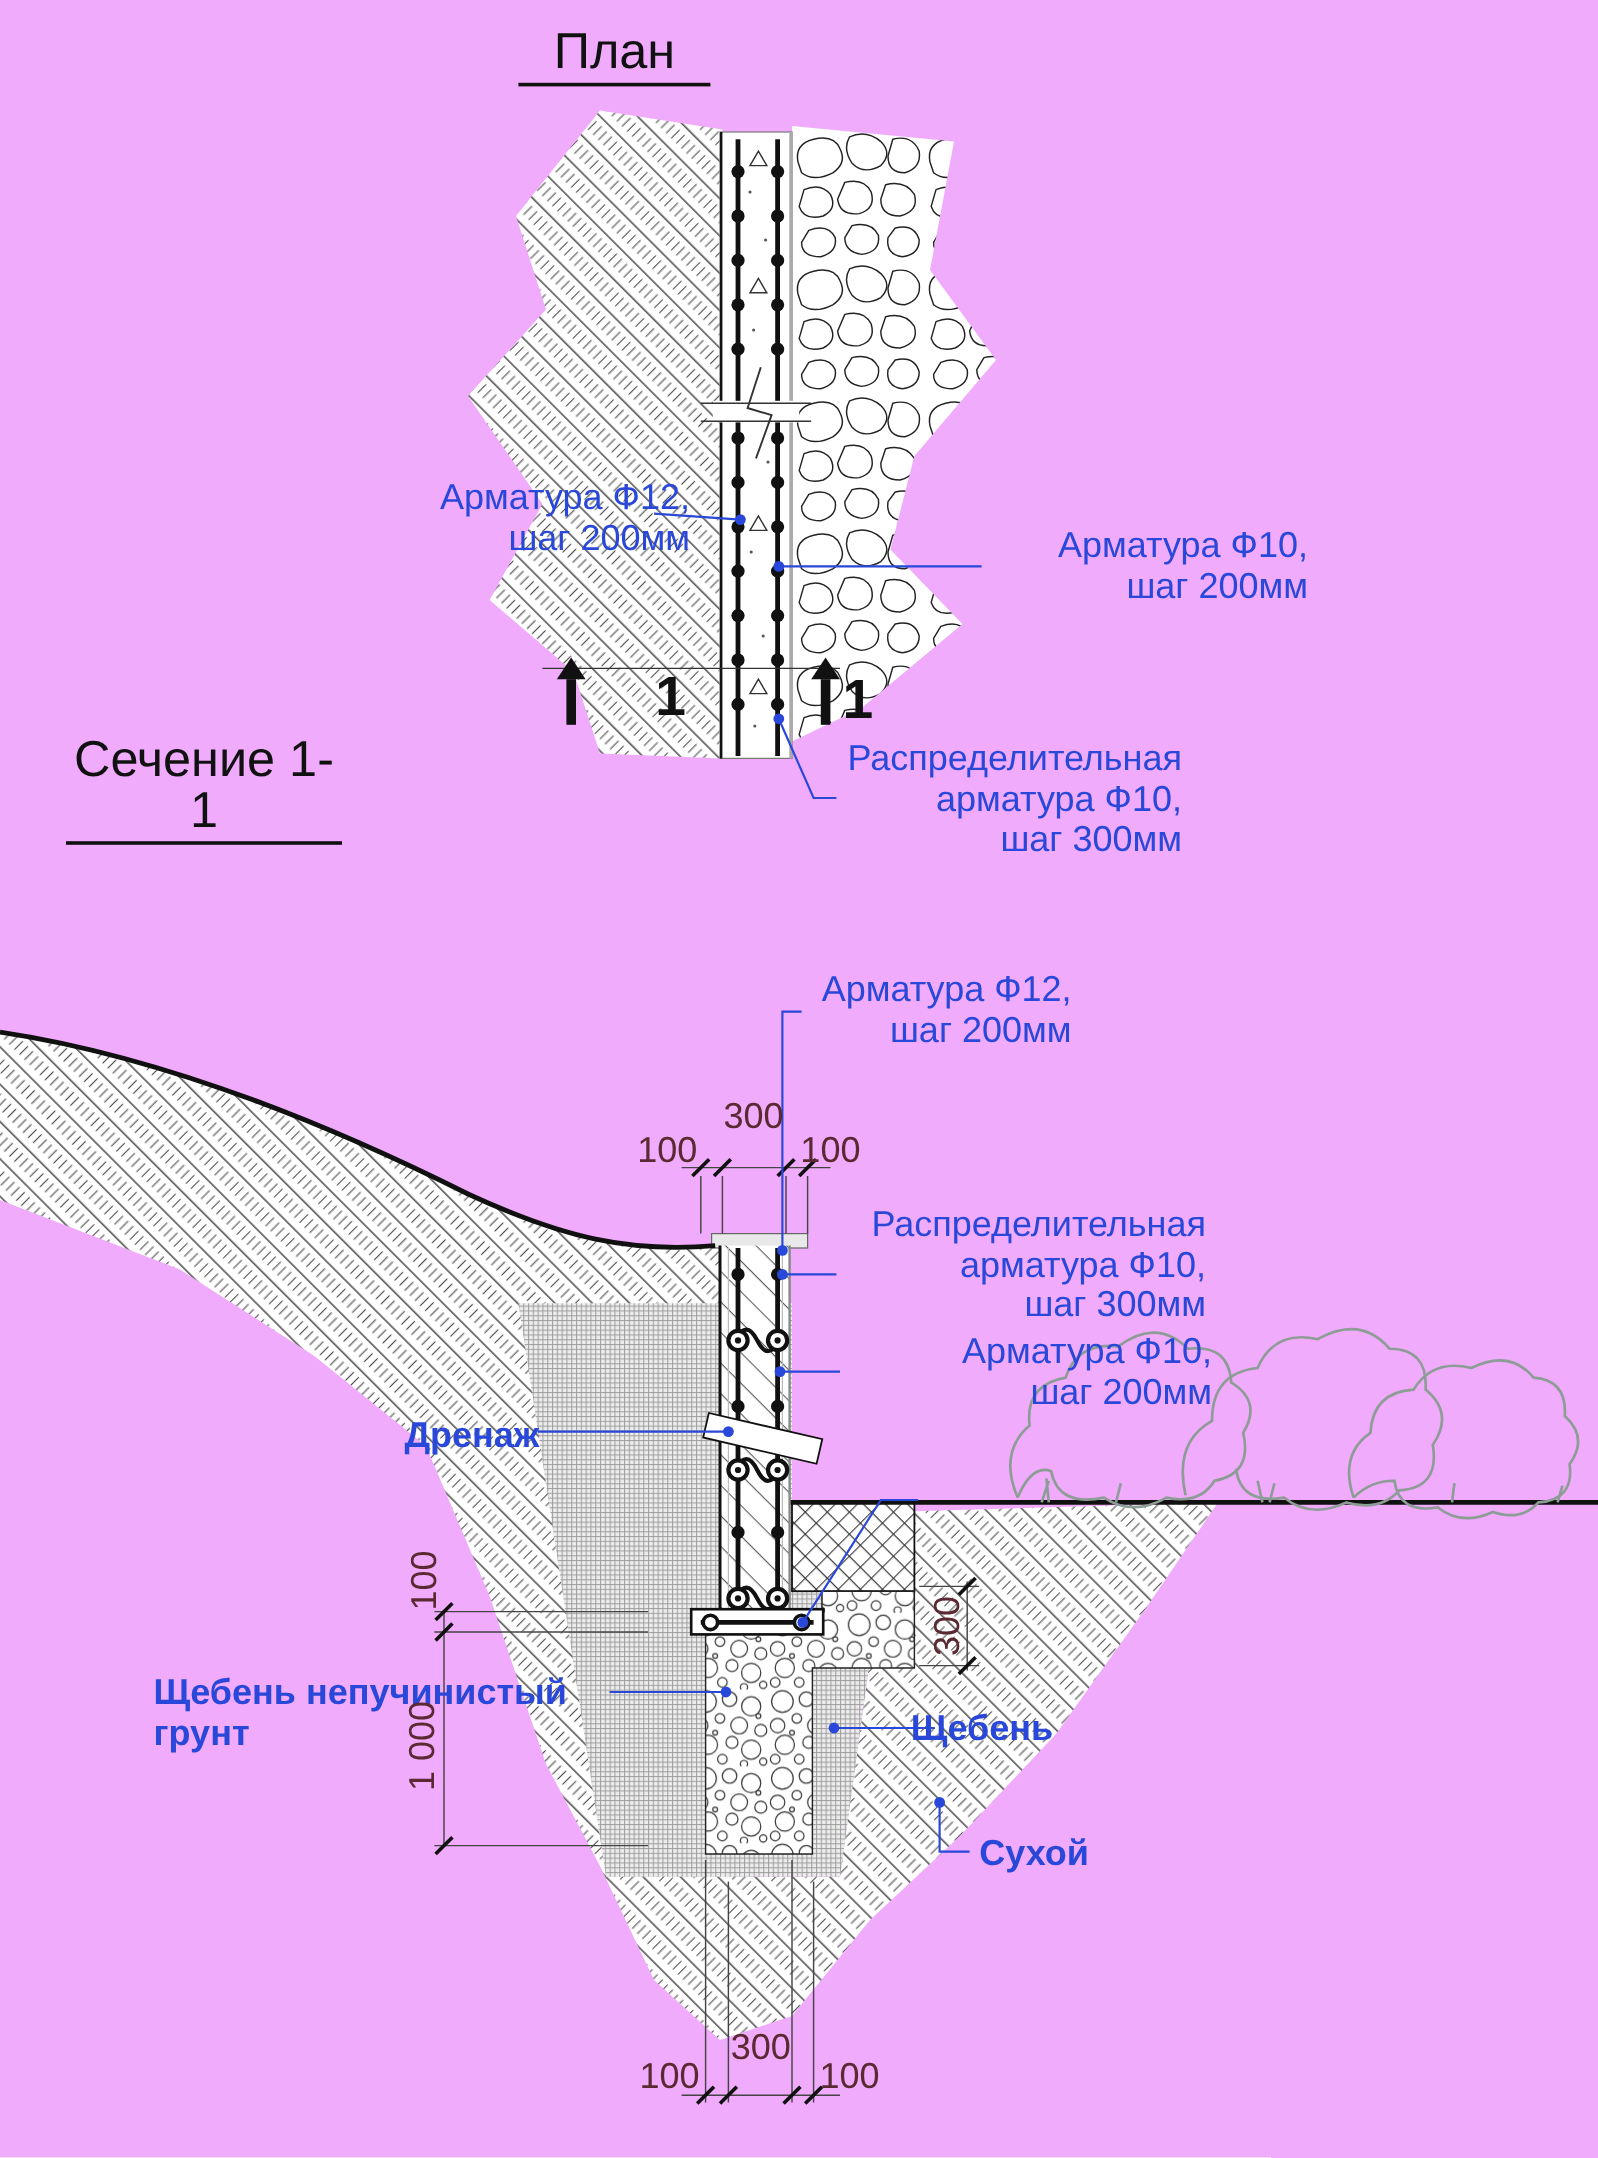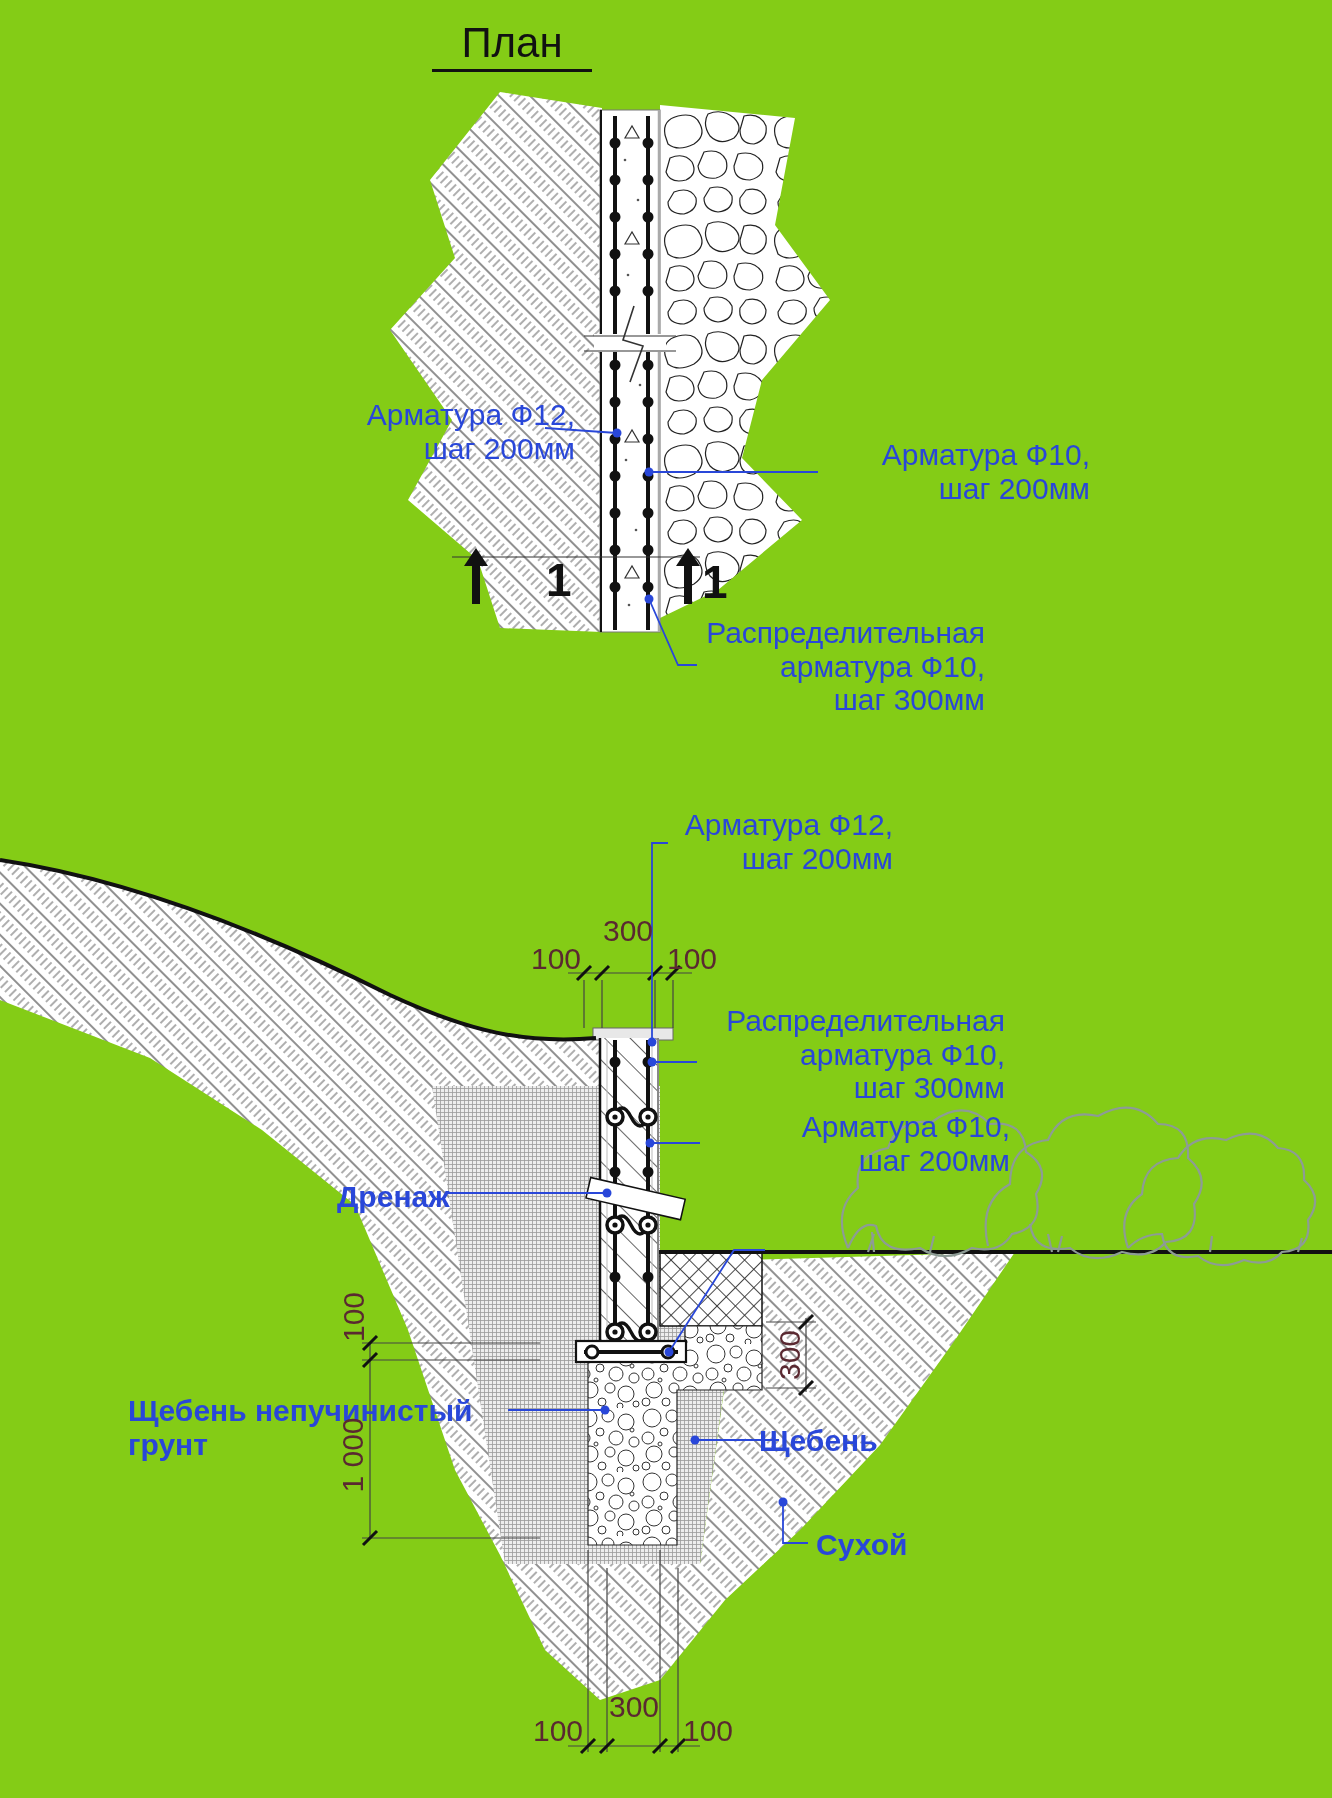--- a/index.html
+++ b/index.html
@@ -1,16 +1,16 @@
 <!DOCTYPE html>
 <html style="--blue: #2947d9; --maroon: #5a2931; --bush: #8d9c95;"><head>
 <meta charset="utf-8">
 <style>
   html,body{margin:0;padding:0;background:#fff;}
-  #root{position:relative;width:1332px;height:1798px;background:#84cc16;overflow:hidden;
+  #root{position:relative;width:1332px;height:1798px;background:#f0abfc;overflow:hidden;
         font-family:"Liberation Sans",sans-serif;}
   svg{position:absolute;left:0;top:0;}
   .lbl{position:absolute;color:var(--blue,#2947d9);font-size:30px;line-height:1.12;
        text-align:right;white-space:pre-line;}
   .lbl.left{text-align:left;font-weight:bold;}
   .ttl{position:absolute;color:#111;font-size:42px;line-height:1.0;text-align:center;
        border-bottom:3px solid #111;padding-bottom:5px;}
   .dim{position:absolute;color:var(--maroon,#5a2931);font-size:30px;line-height:1;
        text-align:center;}
   .dim.rot{transform:rotate(-90deg);transform-origin:center center;}
@@ -293,20 +293,21 @@
           <circle class="ldot" cx="605" cy="1410" r="4.5"></circle>
       <line class="ldr" x1="779" y1="1440" x2="695" y2="1440"></line>
           <circle class="ldot" cx="695" cy="1440" r="4.5"></circle>
       <path class="ldr" d="M808,1543 L783,1543 L783,1502"></path>
           <circle class="ldot" cx="783" cy="1502" r="4.5"></circle>
     </g>
   </g>
 </svg>
 
 <div class="ttl" style="left:432px;top:22px;width:160px;">План</div>
+<div class="ttl" style="left:55px;top:612px;width:230px;">Сечение 1-1</div>
 
 <div class="lbl" style="left:330px;top:398px;width:245px;">Арматура Ф12,
 шаг 200мм</div>
 <div class="lbl" style="left:820px;top:438px;width:270px;">Арматура Ф10,
 шаг 200мм</div>
 <div class="lbl" style="left:685px;top:616px;width:300px;">Распределительная
 арматура Ф10,
 шаг 300мм</div>
 <div class="cutnum" style="left:546px;top:557px;">1</div>
 <div class="cutnum" style="left:702px;top:559px;">1</div>

